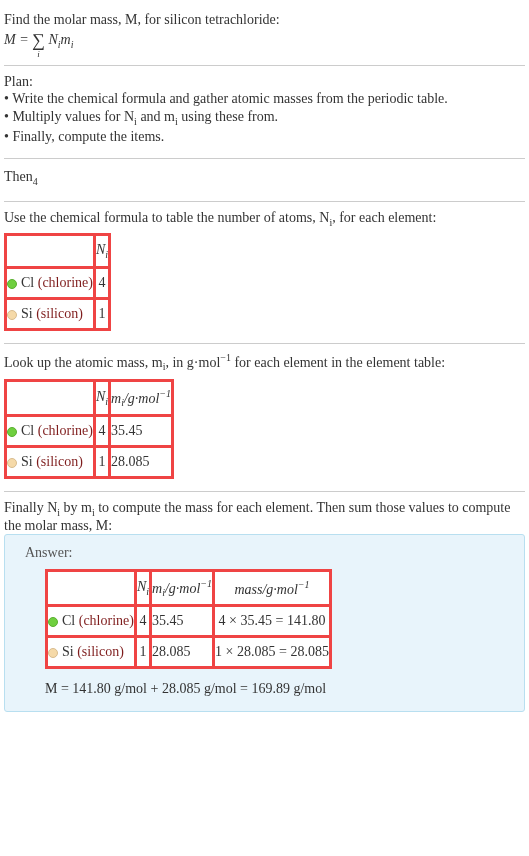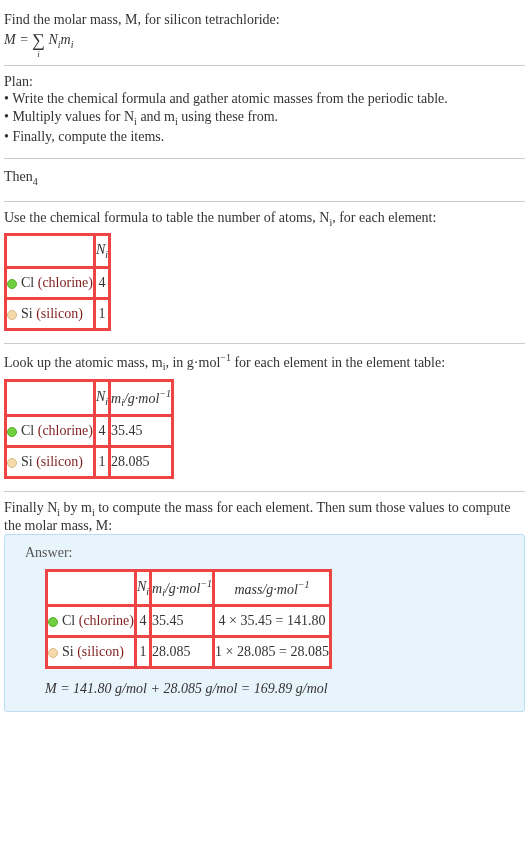--- a/index.html
+++ b/index.html
@@ -100,21 +100,20 @@
     }
     .answer-table {
       margin-left: 20px;
     }
     .answer-table td, .answer-table th {
       background: #fff;
     }
     .answer-formula {
       margin-top: 12px;
       margin-left: 20px;
-      font-style: italic;
     }
     .plan-line {
       padding: 1px 0;
     }
     .chem-formula {
       padding: 2px 0;
     }
   </style>
 </head>
 <body>

